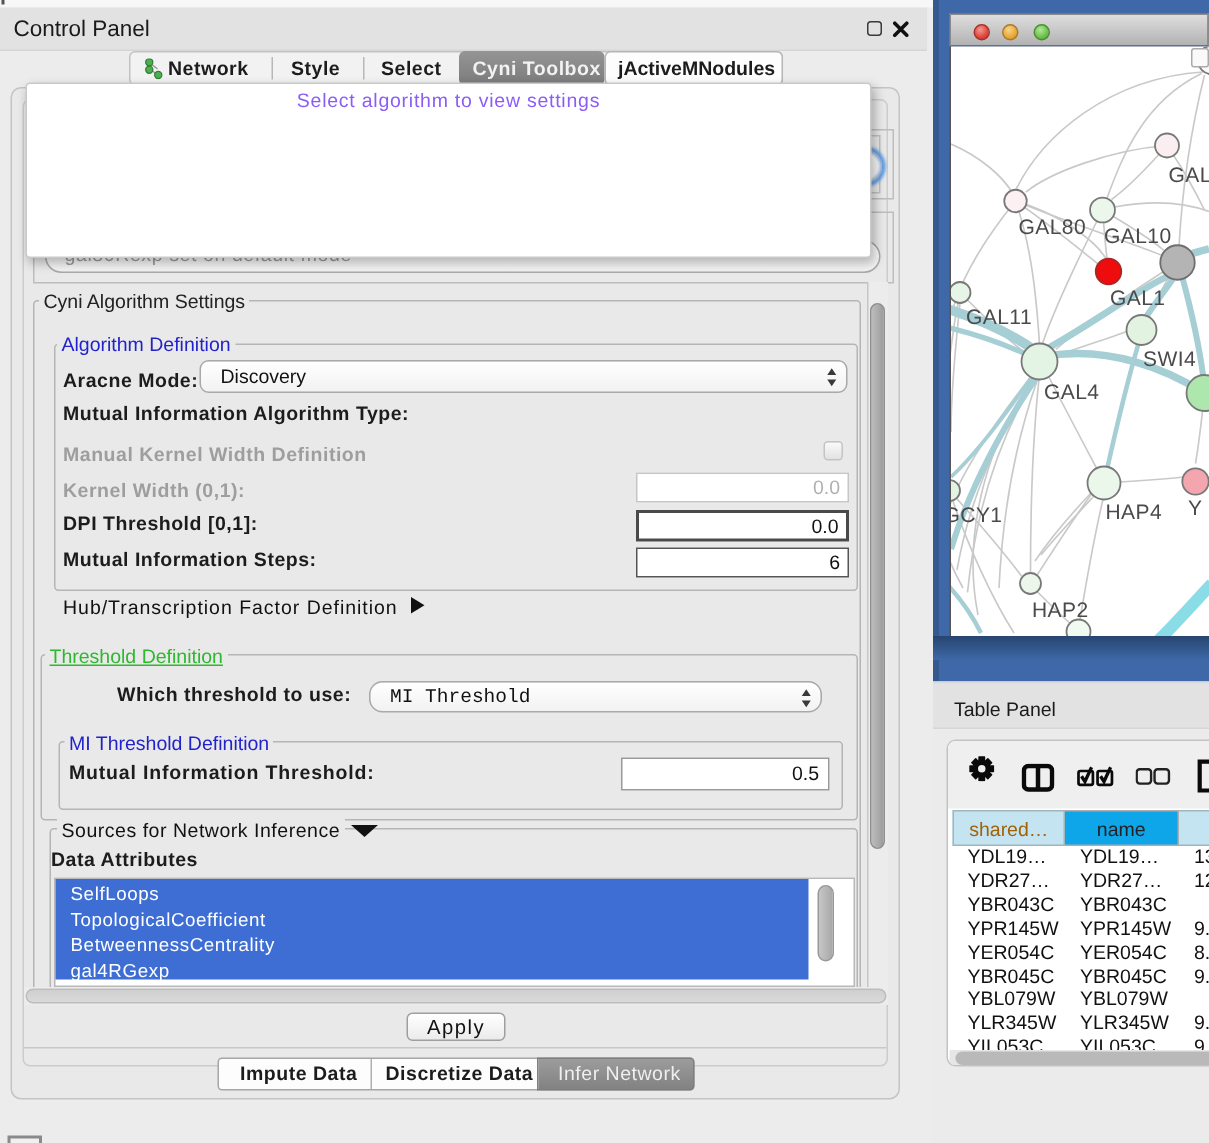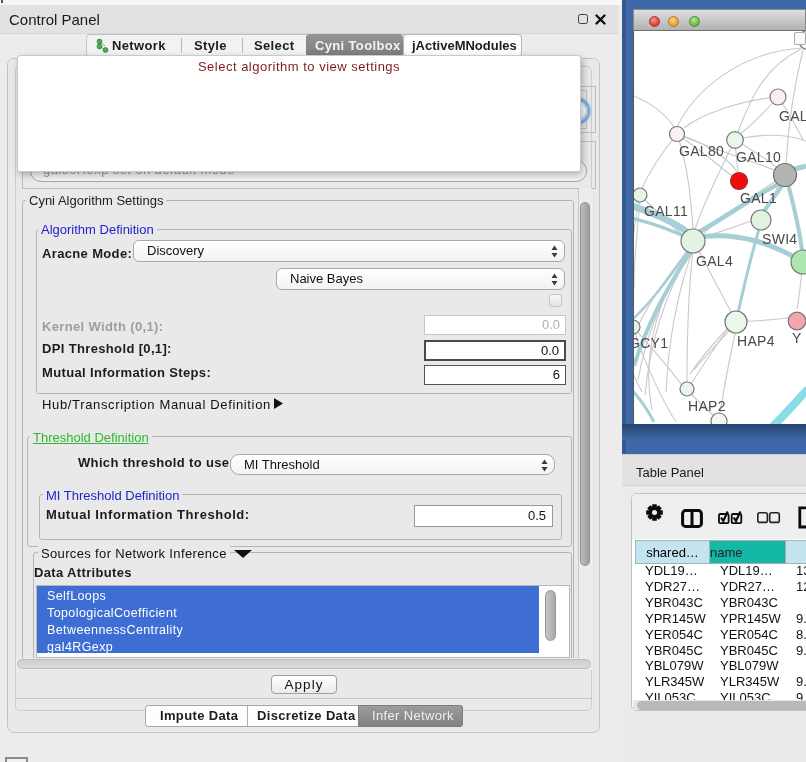--- a/index.html
+++ b/index.html
@@ -64,43 +64,39 @@
 
   <div class="group" style="left:20px;top:41px;width:534px;height:163px;"></div>
   <div class="gtitle" style="left:22px;top:34px;color:#2222cc;">Algorithm Definition</div>
   <div class="lbl" style="left:26px;top:58px;">Aracne Mode:</div>
   <div class="combo" style="left:117px;top:52px;width:432px;height:22px;border-radius:6px;">
         <span class="ct">Discovery</span>
     <svg style="position:absolute;right:6px;top:4px;" width="7" height="13" viewBox="0 0 7 13">
           <path d="M3.5 0.5 L6.5 5 L0.5 5 Z M3.5 12.5 L6.5 8 L0.5 8 Z" fill="#3a3a3a"></path>
         </svg>
       </div>
-  <div class="combo" style="left:260px;top:80px;width:289px;height:22px;border-radius:6px;">
-        <span class="ct">Naive Bayes</span>
-    <svg style="position:absolute;right:6px;top:4px;" width="7" height="13" viewBox="0 0 7 13">
-          <path d="M3.5 0.5 L6.5 5 L0.5 5 Z M3.5 12.5 L6.5 8 L0.5 8 Z" fill="#3a3a3a"></path>
-        </svg>
-      </div>
+  <div class="lbl" style="left:26px;top:80px;">Mutual Information Algorithm Type:</div>
+  <div class="lbl" style="left:26px;top:107px;color:#9e9e9e;">Manual Kernel Width Definition</div>
   <div class="abs" style="left:533px;top:106px;width:13px;height:13px;background:linear-gradient(#fafafa,#e2e2e2);border:1px solid #c4c4c4;border-radius:3px;box-sizing:border-box;"></div>
   <div class="lbl" style="left:26px;top:131px;color:#9e9e9e;">Kernel Width (0,1):</div>
   <div class="field" style="left:408px;top:127px;width:142px;height:20px;border:1px solid #c6c6c6;color:#b0b0b0;line-height:18px;padding-right:5px;">0.0</div>
   <div class="lbl" style="left:26px;top:153px;">DPI Threshold [0,1]:</div>
   <div class="field" style="left:408px;top:152px;width:142px;height:21px;border:2px solid #4a4a4a;color:#111;line-height:17px;padding-right:5px;">0.0</div>
   <div class="lbl" style="left:26px;top:177px;">Mutual Information Steps:</div>
   <div class="field" style="left:408px;top:177px;width:142px;height:20px;border:1px solid #555;color:#111;line-height:18px;padding-right:5px;">6</div>
 
-  <div class="abs" style="left:26px;top:209px;font-size:13px;letter-spacing:0.65px;color:#111;">Hub/Transcription Manual Definition</div>
+  <div class="abs" style="left:26px;top:209px;font-size:13px;letter-spacing:0.65px;color:#111;">Hub/Transcription Factor Definition</div>
   <svg class="abs" style="left:256px;top:209px;" width="12" height="13" viewBox="0 0 12 13">
         <path d="M2 1 L11 6.5 L2 12 Z" fill="#111"></path>
       </svg>
 
   <div class="group" style="left:11px;top:248px;width:543px;height:109px;"></div>
   <div class="gtitle" style="left:14px;top:242px;color:#2eb82e;text-decoration:underline;">Threshold Definition</div>
   <div class="lbl" style="left:62px;top:267px;">Which threshold to use:</div>
-  <div class="combo" style="left:214px;top:266px;width:325px;height:21px;border-radius:9px;">
+  <div class="combo" style="left:230px;top:266px;width:302px;height:21px;border-radius:9px;font-family:Liberation Mono, monospace;">
         <span class="ct">MI Threshold</span>
     <svg style="position:absolute;right:6px;top:4px;" width="7" height="13" viewBox="0 0 7 13">
           <path d="M3.5 0.5 L6.5 5 L0.5 5 Z M3.5 12.5 L6.5 8 L0.5 8 Z" fill="#3a3a3a"></path>
         </svg>
       </div>
   <div class="group" style="left:23px;top:306px;width:521px;height:44px;"></div>
   <div class="gtitle" style="left:27px;top:300px;color:#2222cc;">MI Threshold Definition</div>
   <div class="lbl" style="left:30px;top:319px;letter-spacing:0.55px;">Mutual Information Threshold:</div>
   <div class="field" style="left:398px;top:317px;width:139px;height:22px;border:1px solid #999;color:#111;line-height:20px;padding-right:6px;">0.5</div>
 
@@ -127,21 +123,21 @@
 <div class="abs" style="left:145px;top:705px;width:318px;height:22px;background:#fdfdfd;border:1px solid #a6a6a6;border-radius:3px;box-sizing:border-box;"></div>
 <div class="abs" style="left:247px;top:706px;width:1px;height:20px;background:#b0b0b0;"></div>
 <div class="abs" style="left:358px;top:705px;width:105px;height:22px;background:linear-gradient(#9c9c9c,#828282);border:1px solid #7e7e7e;border-radius:0 3px 3px 0;box-sizing:border-box;"></div>
 <div class="lbl" style="left:160px;top:708px;">Impute Data</div>
 <div class="lbl" style="left:257px;top:708px;">Discretize Data</div>
 <div class="lbl" style="left:372px;top:708px;color:#efefef;font-weight:normal;">Infer Network</div>
 
 <div class="abs" style="left:5px;top:757px;width:19px;height:10px;background:#f0f0f0;border:2px solid #8a8a8a;"></div>
 
 <div class="abs" style="left:17px;top:55px;width:564px;height:117px;background:#fff;border:1px solid #c9c9c9;border-radius:3px;box-shadow:2px 3px 7px rgba(0,0,0,.28);box-sizing:border-box;z-index:20;"></div>
-<div class="abs" style="left:17px;top:59px;width:564px;height:14px;text-align:center;font-size:13px;letter-spacing:0.5px;color:#7f1d1d;z-index:21;">Select algorithm to view settings</div>
+<div class="abs" style="left:17px;top:59px;width:564px;height:14px;text-align:center;font-size:13px;letter-spacing:0.5px;color:#8b5cf6;z-index:21;">Select algorithm to view settings</div>
 
 <div class="abs" id="desk" style="left:622px;top:0;width:184px;height:454px;background:#3e68a8;overflow:hidden;">
   <div class="abs" style="left:0;top:0;width:4px;height:454px;background:#35598f;"></div>
   <div class="abs" style="left:0;top:424px;width:184px;height:16px;background:linear-gradient(#27456f,#3e68a8);"></div>
 
   <div class="abs" style="left:11px;top:9px;width:173px;height:22px;background:linear-gradient(#dedede,#b2b2b2);border:1px solid #8a8a8a;border-bottom:1px solid #6f6f6f;box-sizing:border-box;"></div>
   <div class="abs" style="left:27px;top:16px;width:11px;height:11px;border-radius:50%;background:radial-gradient(circle at 40% 32%,#f29a92,#e0443a 60%,#c03830);border:0.5px solid #a83028;box-sizing:border-box;"></div>
   <div class="abs" style="left:46px;top:16px;width:11px;height:11px;border-radius:50%;background:radial-gradient(circle at 40% 32%,#f7d487,#e8a83c 60%,#c8862e);border:0.5px solid #ab7a26;box-sizing:border-box;"></div>
   <div class="abs" style="left:67px;top:16px;width:11px;height:11px;border-radius:50%;background:radial-gradient(circle at 40% 32%,#b2e89a,#6cc04c 60%,#55a038);border:0.5px solid #4c8c32;box-sizing:border-box;"></div>
   <div class="abs" style="left:11px;top:31px;width:1px;height:393px;background:#555;"></div>
@@ -270,22 +266,22 @@
   </svg>
   <svg class="abs" style="left:125px;top:18px;" width="26" height="12" viewBox="0 0 26 12">
     <rect x="0.8" y="0.8" width="9.6" height="9.6" rx="2" fill="none" stroke="#222" stroke-width="1.6"></rect>
     <rect x="12.7" y="0.8" width="9.6" height="9.6" rx="2" fill="none" stroke="#222" stroke-width="1.6"></rect>
   </svg>
   <svg class="abs" style="left:166px;top:12px;" width="18" height="23" viewBox="0 0 18 23">
     <path d="M1.8 1.8 H10 L16 8 V21 H1.8 Z" fill="none" stroke="#0a0a0a" stroke-width="2.8"></path>
     <path d="M10 1.8 V8 H16" fill="none" stroke="#0a0a0a" stroke-width="1.8"></path>
   </svg>
 
-  <div class="abs" style="left:3px;top:46px;width:75px;height:24px;background:#c3e4f0;border:1px solid #9fb6bd;box-sizing:border-box;text-align:center;font-size:13px;color:#000000;line-height:23px;">shared…</div>
-  <div class="abs" style="left:78px;top:46px;width:76px;height:24px;background:#14b8a6;border:1px solid #adadad;border-left:none;box-sizing:border-box;text-align:left;font-size:13px;color:#222;line-height:23px;">name</div>
+  <div class="abs" style="left:3px;top:46px;width:75px;height:24px;background:#c3e4f0;border:1px solid #9fb6bd;box-sizing:border-box;text-align:center;font-size:13px;color:#a16207;line-height:23px;">shared…</div>
+  <div class="abs" style="left:78px;top:46px;width:76px;height:24px;background:#0ea5e9;border:1px solid #adadad;border-left:none;box-sizing:border-box;text-align:center;font-size:13px;color:#222;line-height:23px;">name</div>
   <div class="abs" style="left:154px;top:46px;width:26px;height:24px;background:#c3e4f0;border:1px solid #9fb6bd;border-left:none;box-sizing:border-box;"></div>
 
   <div class="abs" style="left:13px;top:69px;font-size:13px;color:#111;line-height:15.9px;white-space:pre;">YDL19…
 YDR27…
 YBR043C
 YPR145W
 YER054C
 YBR045C
 YBL079W
 YLR345W

